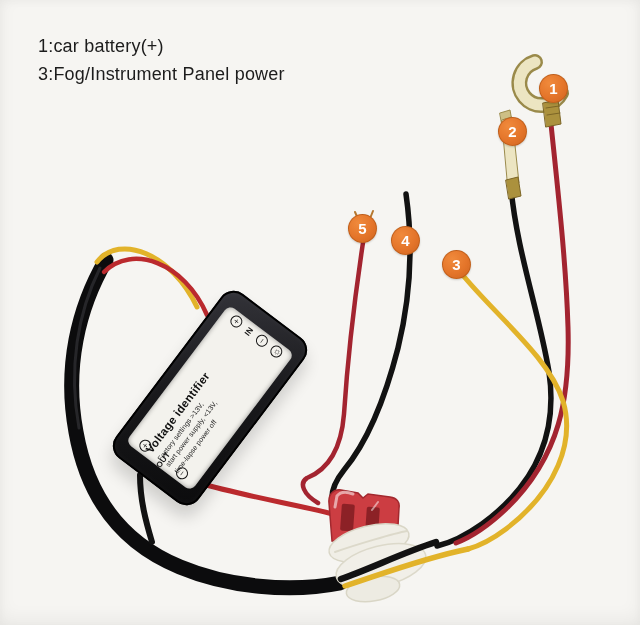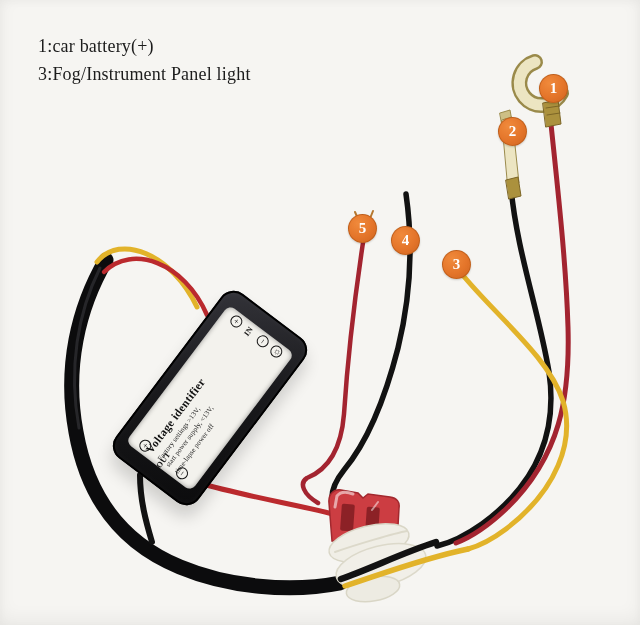--- a/index.html
+++ b/index.html
@@ -1,19 +1,19 @@
 <!DOCTYPE html>
 <html style="--background: #f6f5f2; --marker_orange: #e4752a; --marker_number: #ffffff; --wire_red: #a32430; --wire_red_bright: #bb2a2e; --wire_yellow: #e2b32a; --wire_black: #121212; --sheath_black: #0c0c0d; --brass_light: #ece5c2; --brass_dark: #9a8a4a; --brass_mid: #ab913d; --copper: #b5782f; --fuse_red: #cc3d42; --fuse_dark: #8c2126; --socket_white: #f0eee6; --module_case: #1a1a1d; --module_label: #f3f2ed; --legend_text: #1c1c1c;"><head>
 <meta charset="utf-8">
 <style>
   html,body{margin:0;padding:0;}
   .stage{
     position:relative;width:640px;height:625px;overflow:hidden;
     background:var(--background,#f6f5f2);
-    font-family:Liberation Serif, serif;
+    font-family:Liberation Sans, sans-serif;
   }
   .stage::after{content:"";position:absolute;inset:0;pointer-events:none;
     box-shadow:inset 0 -6px 18px rgba(0,0,0,0.05), inset 0 2px 10px rgba(0,0,0,0.03);}
   svg.wires{position:absolute;left:0;top:0;z-index:1;}
 
   
   .legend{position:absolute;left:38px;top:32px;z-index:6;color:var(--legend_text,#1c1c1c);
     font-size:18px;line-height:28px;letter-spacing:.2px;}
 
   
@@ -103,21 +103,21 @@
         <path d="M535,62 A22,22 0 1 0 561,93" stroke="var(--brass_dark)" stroke-width="16"></path>
         <path d="M535,62 A22,22 0 1 0 561,93" stroke="var(--brass_light)" stroke-width="11"></path>
         <polygon points="543,103 558,100 561,124 546,127" style="fill:var(--brass_mid);stroke:#7c6526;" stroke-width="1"></polygon>
         <path d="M546,108 L559,106 M547,115 L560,113" stroke="#7c6526" stroke-width="1"></path>
       </g>
     </g>
   </svg>
 
   <div class="legend">
     <div>1:car battery(+)</div>
-    <div>3:Fog/Instrument Panel light</div>
+    <div>3:Fog/Instrument Panel power</div>
   </div>
 
   <div class="module">
     <div class="module-label">
       <div class="io-cluster in">
         <span class="io-icon">+</span>
         <span class="io-label">IN</span>
         <span class="io-icon">−</span>
         <span class="io-icon">☼</span>
       </div>

